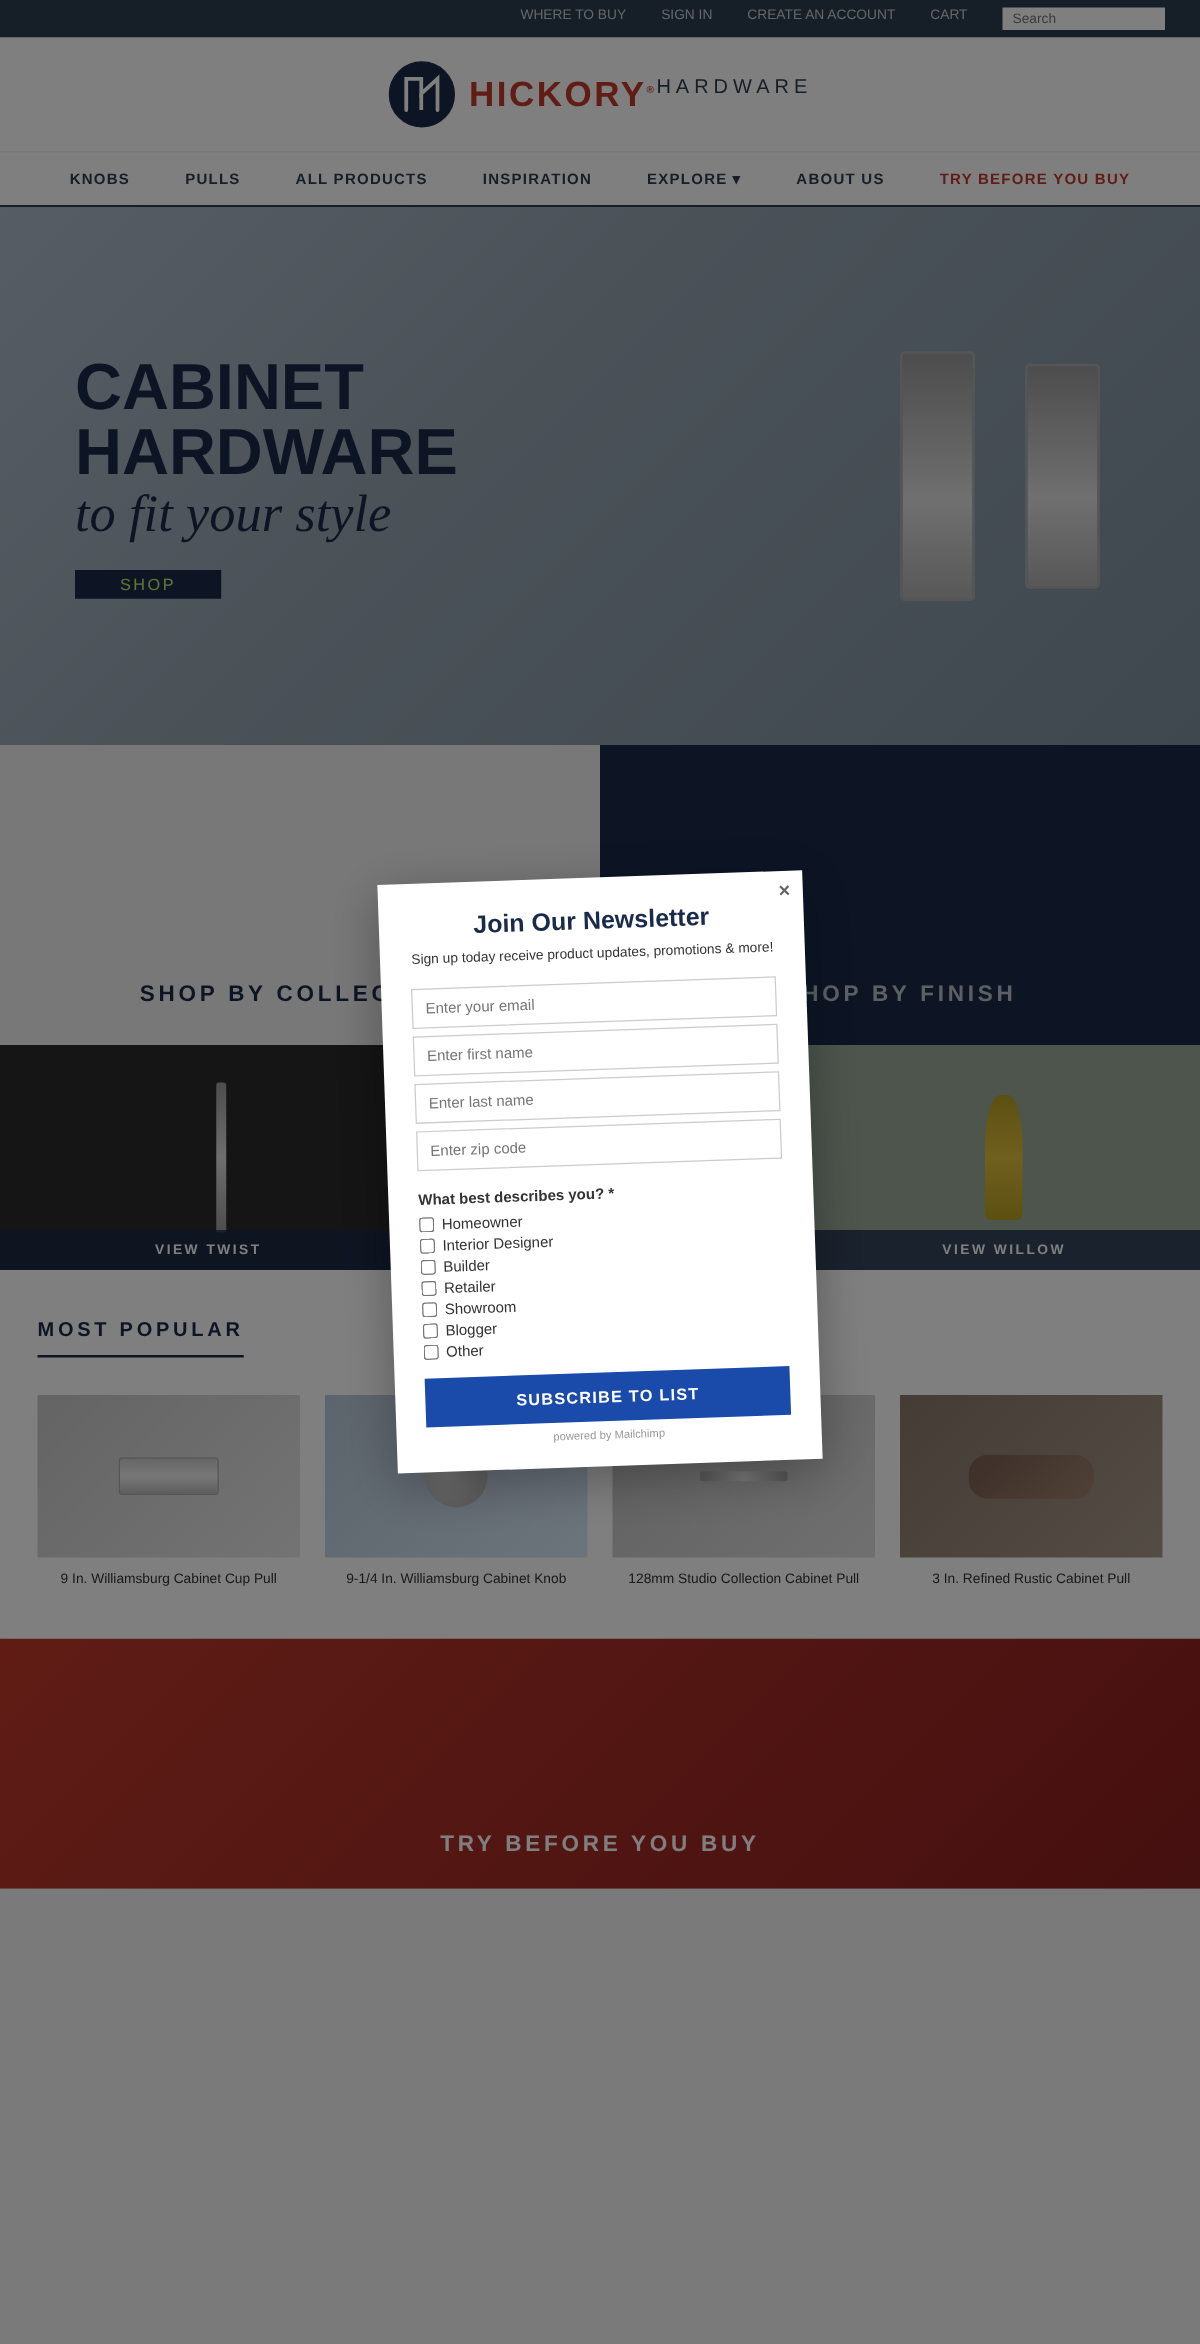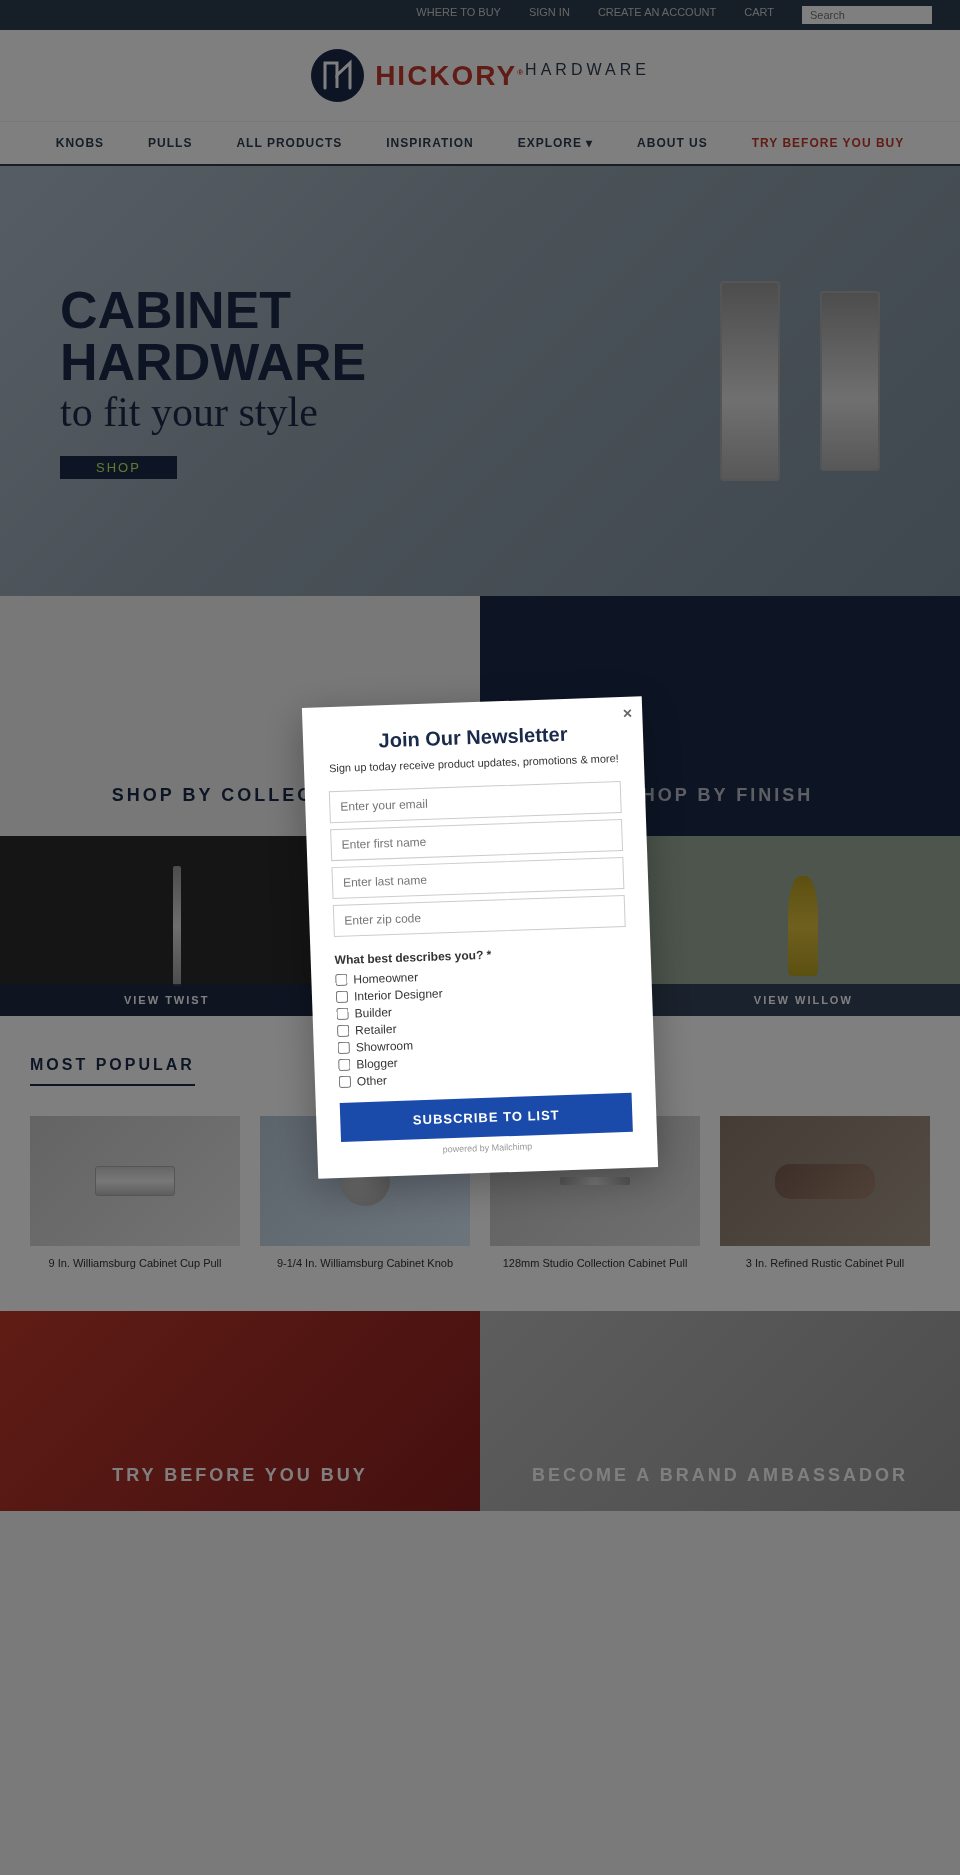--- a/index.html
+++ b/index.html
@@ -115,20 +115,21 @@
     }
     .hero-title-main {
       font-size: 52px;
       font-weight: 900;
       color: #1a2a4a;
       line-height: 1;
       text-transform: uppercase;
     }
     .hero-title-script {
       font-size: 42px;
+      font-style: italic;
       color: #1a2a4a;
       font-family: Georgia, serif;
     }
     .hero-shop-btn {
       display: inline-block;
       margin-top: 20px;
       background: #1a2a4a;
       color: #bef264;
       padding: 4px 36px;
       font-size: 13px;
@@ -528,23 +529,20 @@
       </div>
       <div class="product-name">3 In. Refined Rustic Cabinet Pull</div>
     </div>
   </div>
 </div>
 
 <div class="bottom-sections">
   <div class="bottom-try">
     <span class="bottom-label">TRY BEFORE YOU BUY</span>
   </div>
-  <div class="bottom-brand">
-    <span class="bottom-label">BECOME A BRAND AMBASSADOR</span>
-  </div>
 </div>
 
 <div class="modal-overlay">
   <div class="modal">
     <span class="modal-close">×</span>
     <div class="modal-title">Join Our Newsletter</div>
     <div class="modal-subtitle">Sign up today receive product updates, promotions &amp; more!</div>
     <input class="modal-input" type="email" placeholder="Enter your email" style="">
     <input class="modal-input" type="text" placeholder="Enter first name" style="">
     <input class="modal-input" type="text" placeholder="Enter last name" style="">

